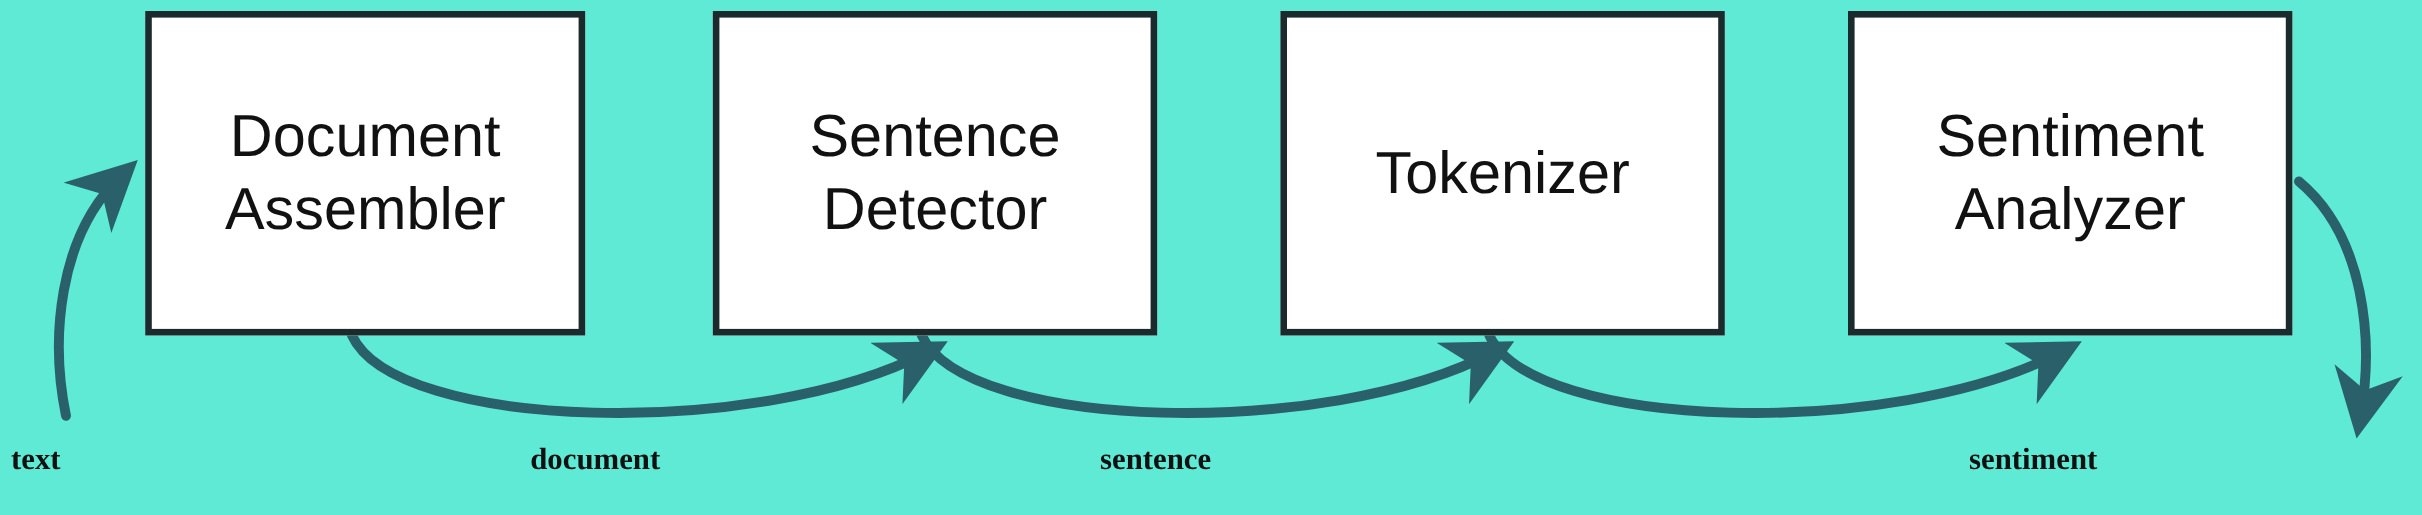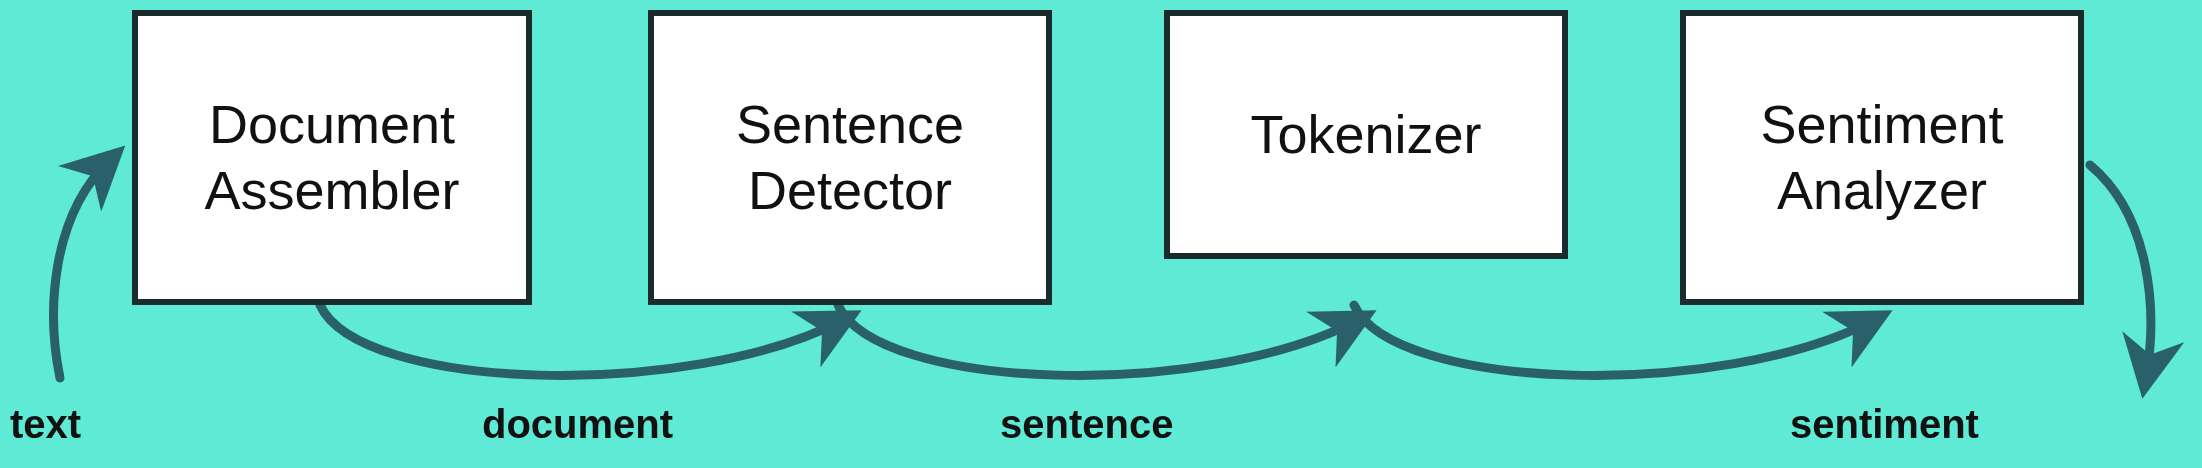--- a/index.html
+++ b/index.html
@@ -28,23 +28,23 @@
   .node-label {
     font-family: "Liberation Sans", sans-serif;
     font-size: 54px;
     line-height: 1.22;
     color: #111111;
     white-space: pre-line;
     padding: 0 8px;
   }
   .edge-label {
     position: absolute;
-    font-family: Liberation Sans, sans-serif;
+    font-family: Liberation Serif, serif;
     font-weight: bold;
-    font-size: 40px;
+    font-size: 28px;
     color: #111111;
     white-space: nowrap;
     text-align: center;
   }
   #arrows {
     position: absolute;
     left: 0;
     top: 0;
     width: 2202px;
     height: 468px;
@@ -77,21 +77,21 @@
   <div class="node" style="left:132px; top:10px; width:400px; height:295px;">
     <span class="node-label">Document
 Assembler</span>
   </div>
 
   <div class="node" style="left:648px; top:10px; width:404px; height:295px;">
     <span class="node-label">Sentence
 Detector</span>
   </div>
 
-  <div class="node" style="left:1164px; top:10px; width:404px; height:249px;">
+  <div class="node" style="left:1164px; top:10px; width:404px; height:295px;">
     <span class="node-label">Tokenizer</span>
   </div>
 
   <div class="node" style="left:1680px; top:10px; width:404px; height:295px;">
     <span class="node-label">Sentiment
 Analyzer</span>
   </div>
 
   <div class="edge-label" style="left:10px; top:402px;">text</div>
 

